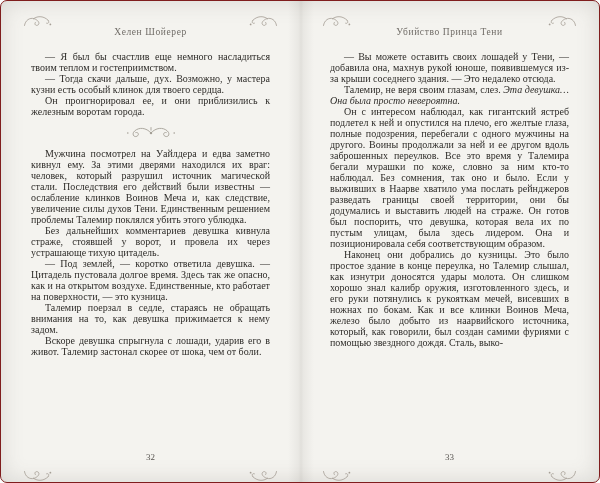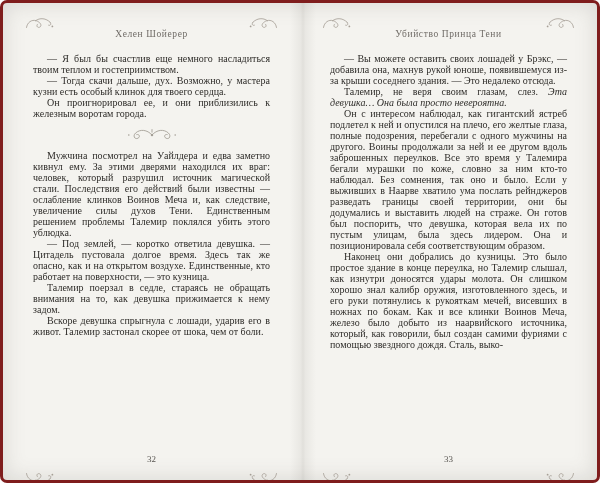--- a/index.html
+++ b/index.html
@@ -1,21 +1,21 @@
 <!DOCTYPE html>
 <html lang="ru"><head>
 <meta charset="utf-8">
 <style>
   html,body{margin:0;padding:0;background:#fdfdfc;}
   .spread{
     position:relative;
     width:600px;height:483px;
     box-sizing:border-box;
     background:#f4f3ef;
-    border:3px solid #7f1d1d;
+    border:1px solid #7f1d1d;
     border-radius:7px;
     overflow:hidden;
     font-family:"Liberation Serif","DejaVu Serif",serif;
     color:#2e2c29;
     box-shadow:inset 0 0 22px rgba(90,85,75,0.18);
     display:flex;
   }
   .page{
     position:relative;
     width:300px;height:483px;
@@ -116,20 +116,21 @@
     <div class="body-text">
       <p>— Я был бы счастлив еще немного насладиться твоим теплом и гостеприимством.</p>
       <p>— Тогда скачи дальше, дух. Возможно, у мастера кузни есть особый клинок для твоего сердца.</p>
       <p>Он проигнорировал ее, и они приблизились к железным воротам города.</p>
       <div class="divider-wrap">
         <svg viewBox="0 0 72 20">
             <use href="#divider"></use>
           </svg>
       </div>
       <p>Мужчина посмотрел на Уайлдера и едва заметно кивнул ему. За этими дверями находился их враг: человек, который разрушил источник магической стали. Последствия его действий были известны — ослабление клинков Воинов Меча и, как следствие, увеличение силы духов Тени. Единственным решением проблемы Талемир поклялся убить этого ублюдка.</p>
+      <p>Без дальнейших комментариев девушка кивнула страже, стоявшей у ворот, и провела их через устрашающе тихую цитадель.</p>
       <p>— Под землей, — коротко ответила девушка. — Цитадель пустовала долгое время. Здесь так же опасно, как и на открытом воздухе. Единственные, кто работает на поверхности, — это кузница.</p>
       <p>Талемир поерзал в седле, стараясь не обращать внимания на то, как девушка прижимается к нему задом.</p>
       <p>Вскоре девушка спрыгнула с лошади, ударив его в живот. Талемир застонал скорее от шока, чем от боли.</p>
     </div>
 
     <div class="page-number">32</div>
   </div>
 
   <div class="page">
     <svg class="corner tl" viewBox="0 0 40 18">
@@ -141,21 +142,21 @@
     <svg class="corner bl" viewBox="0 0 40 18">
         <use href="#flourish"></use>
       </svg>
     <svg class="corner br" viewBox="0 0 40 18">
         <use href="#flourish"></use>
       </svg>
 
     <div class="running-header">Убийство Принца Тени</div>
 
     <div class="body-text">
-      <p>— Вы можете оставить своих лошадей у Брэкс, — добавила она, махнув рукой юноше, появившемуся из-за крыши соседнего здания. — Это недалеко отсюда.</p>
+      <p>— Вы можете оставить своих лошадей у Тени, — добавила она, махнув рукой юноше, появившемуся из-за крыши соседнего здания. — Это недалеко отсюда.</p>
       <p><span>Талемир, не веря своим глазам, слез. </span><i>Эта девушка… Она была просто невероятна.</i></p>
       <p>Он с интересом наблюдал, как гигантский ястреб подлетел к ней и опустился на плечо, его желтые глаза, полные подозрения, перебегали с одного мужчины на другого. Воины продолжали за ней и ее другом вдоль заброшенных переулков. Все это время у Талемира бегали мурашки по коже, словно за ним кто-то наблюдал. Без сомнения, так оно и было. Если у выживших в Наарве хватило ума послать рейнджеров разведать границы своей территории, они бы додумались и выставить людей на страже. Он готов был поспорить, что девушка, которая вела их по пустым улицам, была здесь лидером. Она и позиционировала себя соответствующим образом.</p>
       <p>Наконец они добрались до кузницы. Это было простое здание в конце переулка, но Талемир слышал, как изнутри доносятся удары молота. Он слишком хорошо знал калибр оружия, изготовленного здесь, и его руки потянулись к рукояткам мечей, висевших в ножнах по бокам. Как и все клинки Воинов Меча, железо было добыто из наарвийского источника, который, как говорили, был создан самими фуриями с помощью звездного дождя. Сталь, выко-</p>
     </div>
 
     <div class="page-number">33</div>
   </div>
 
   <div class="gutter"></div>
 </div>

